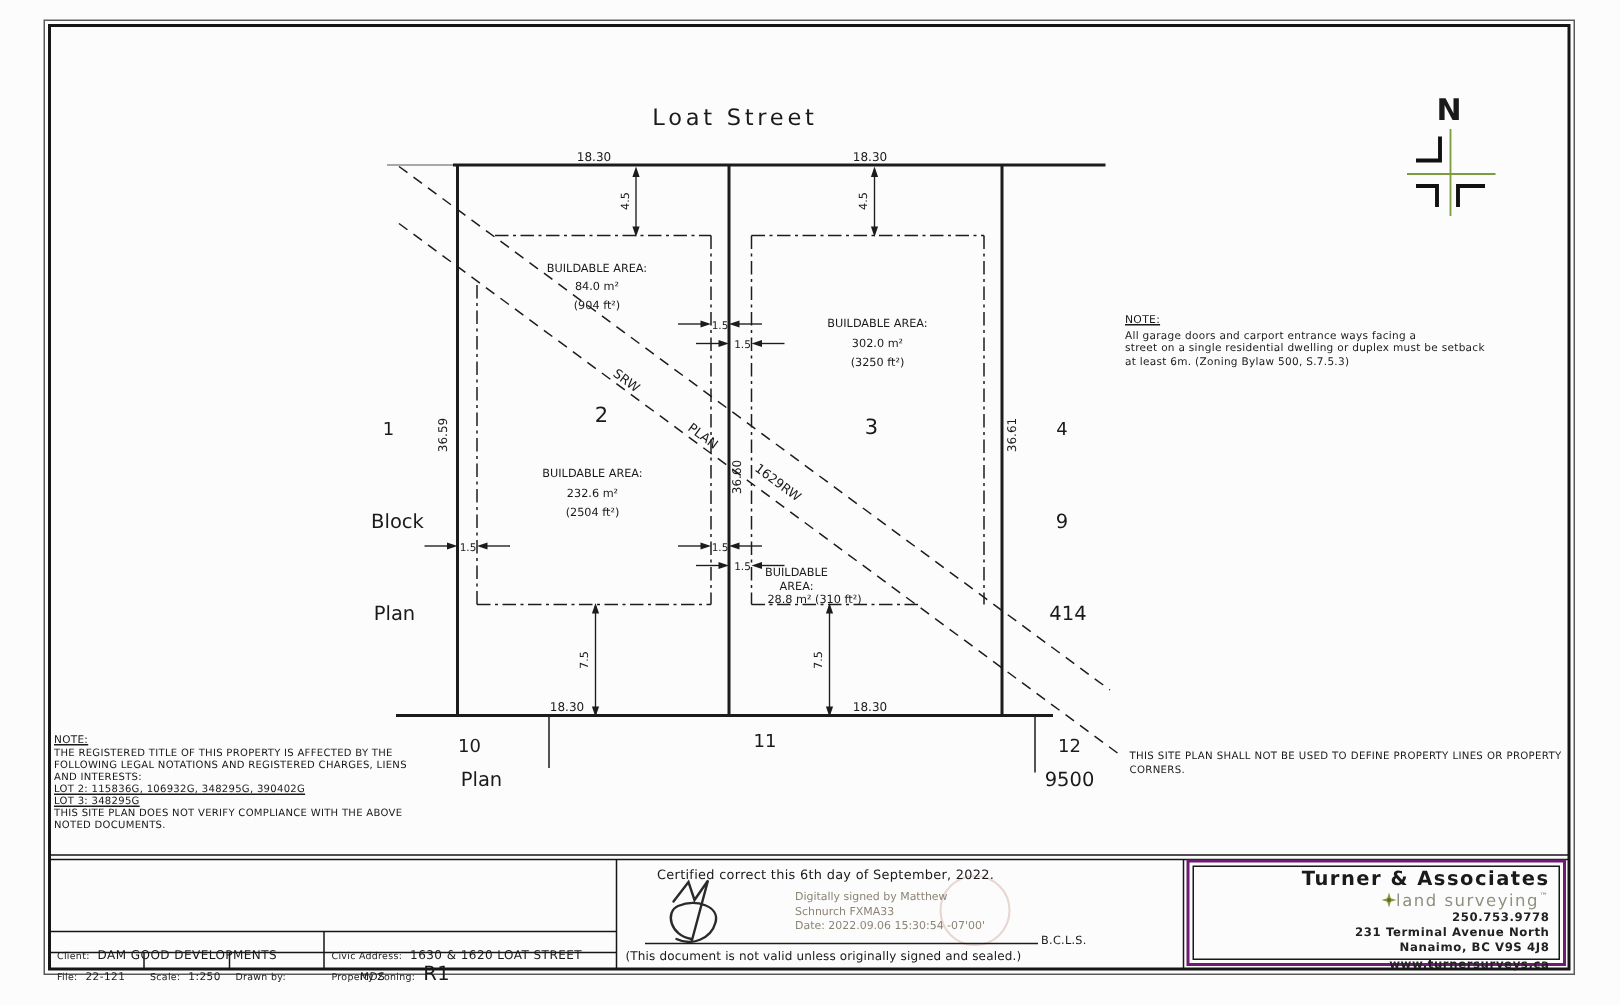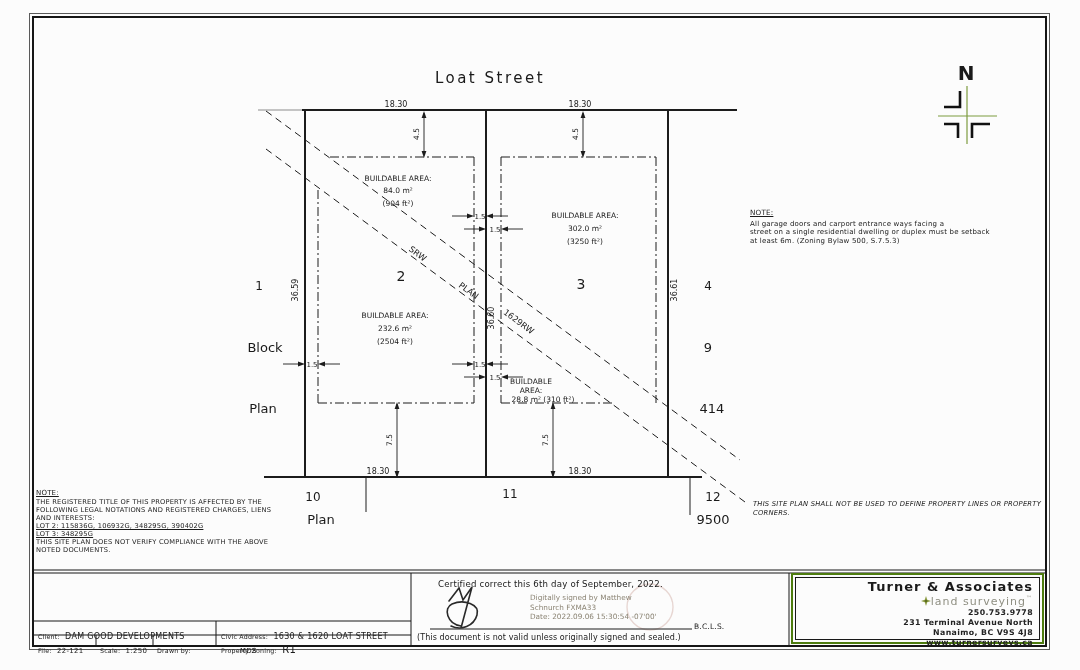--- a/index.html
+++ b/index.html
@@ -8,30 +8,30 @@
   .border-outer { position:absolute; left:29px; top:13px; width:1021px; height:637px; border:1px solid #5a5a5a; }
   .border-inner { position:absolute; left:32px; top:16px; width:1015px; height:631px; border:2px solid #161616; }
   svg.draw { position:absolute; left:0; top:0; }
   .abs { position:absolute; }
   .cad { font-family:"DejaVu Sans", sans-serif; color:#1a1a1a; letter-spacing:0.2px; }
   .note { font-size:6.7px; line-height:8px; }
   .note .hd { text-decoration:underline; font-size:7px; margin-bottom:1px; }
   .u { text-decoration:underline; }
   .rnote { font-size:7px; line-height:8.6px; }
   .disc { font-size:6.8px; line-height:8.6px; text-align:justify; }
-  .disc p { margin-bottom:6px;font-style:italic; }
+  .disc p { margin-bottom:6px; }
   .tb-title { font-size:9.3px; line-height:11.5px; letter-spacing:0.3px; }
   .cell { position:absolute; white-space:nowrap; }
   .lbl { font-size:6.3px; }
   .val { font-size:8px; letter-spacing:0.3px; }
   .cert { font-size:8.6px; letter-spacing:0.2px; }
   .dsig { font-size:7.3px; line-height:9.5px; color:#8b8474; }
   .bcls { font-size:7.5px; }
   .validity { font-size:8px; letter-spacing:0.1px; }
-  .co-box { position:absolute; left:791px; top:573px; width:253px; height:71px; border:2px solid #4d7c0f; }
+  .co-box { position:absolute; left:791px; top:573px; width:253px; height:71px; border:2px solid #701a75; }
   .co-box-in { position:absolute; inset:2px; border:1px solid #181818; padding:1px 6px 0 0; text-align:right; }
   .co-name { font-size:13px; font-weight:bold; letter-spacing:1px; }
   .co-tag { font-size:11px; color:#8f8f82; letter-spacing:1px; }
   .co-tag .tm { font-size:6px; vertical-align:super; }
   .co-line { font-size:7.8px; font-weight:bold; line-height:10.2px; letter-spacing:0.4px; color:#222; }
   .mls { font-size:11.5px; color:#a4a49c; letter-spacing:0.5px; }
 </style>
 </head>
 <body>
 
@@ -216,21 +216,21 @@
   <div class="cell cad" style="left:100px; top:637.5px;">
     <span class="lbl">Scale:</span>
     <span class="val" style="font-size:7px;">1:250</span>
   </div>
   <div class="cell cad" style="left:157px; top:637.5px;">
     <span class="lbl">Drawn by:</span>
     <span class="val" style="font-size:7px;padding-left:44px;">MDS</span>
   </div>
   <div class="cell cad" style="left:221px; top:637.5px;">
     <span class="lbl">Property Zoning:</span>
-    <span class="val" style="font-size:10px;">R1</span>
+    <span class="val" style="font-size:13px;">R1</span>
   </div>
 
   <div class="abs cad cert" style="left:419px; top:579px; white-space:nowrap;padding-left:19px;">Certified correct this 6th day of September, 2022.</div>
   <div class="abs dsig" style="left:530px; top:593px;">
     <div>Digitally signed by Matthew</div>
     <div>Schnurch FXMA33</div>
     <div>Date: 2022.09.06 15:30:54 -07'00'</div>
   </div>
   <div class="abs cad bcls" style="left:694px; top:622px;">B.C.L.S.</div>
   <div class="abs cad validity" style="left:417px; top:633px; white-space:nowrap;">(This document is not valid unless originally signed and sealed.)</div>

